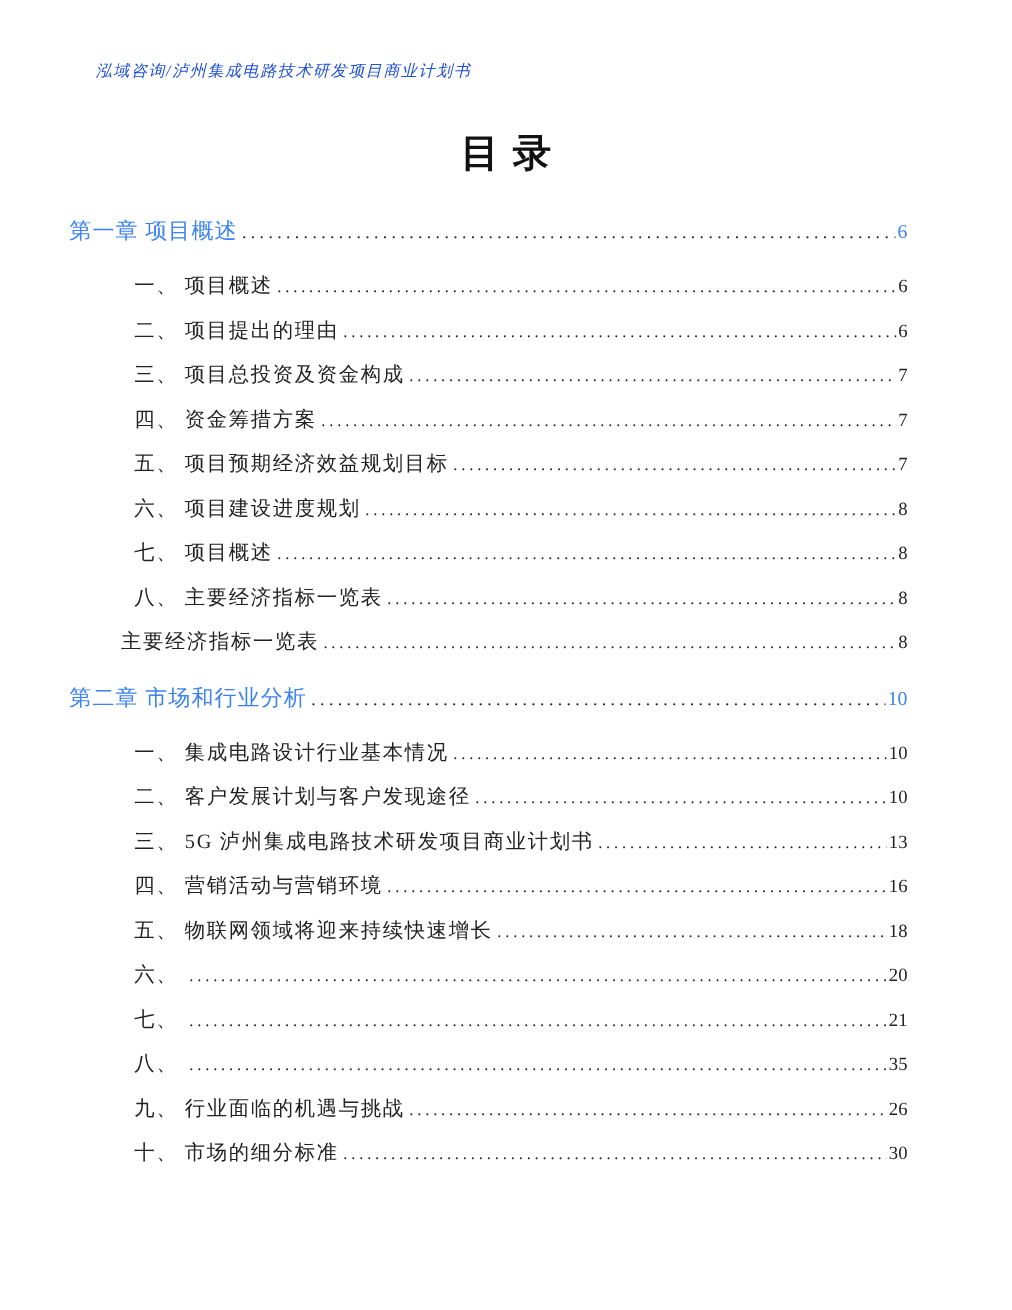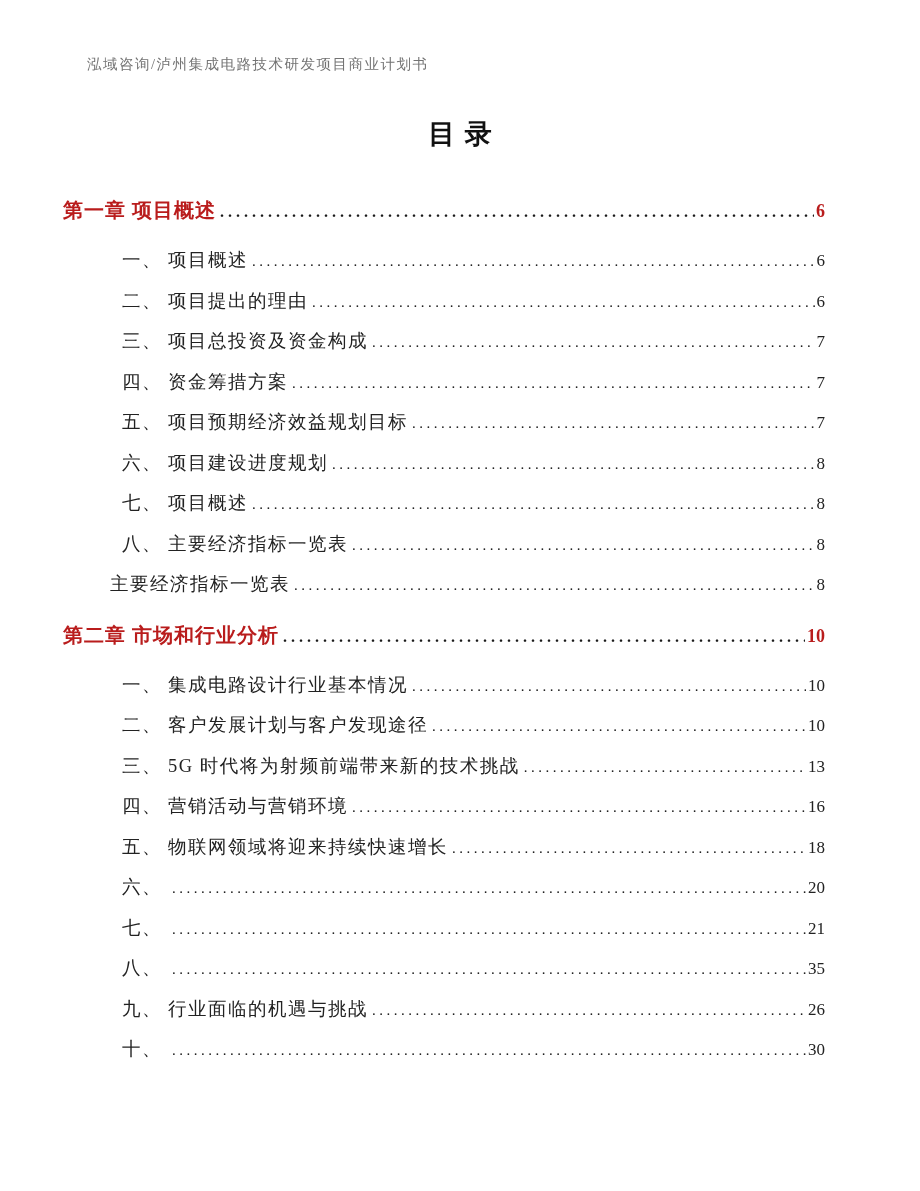--- a/index.html
+++ b/index.html
@@ -10,50 +10,51 @@
     background:#ffffff;
     font-family:"Liberation Serif","DejaVu Serif",serif;
     color:#1f1f1f;
     overflow:hidden;
   }
   .doc-header{
     position:absolute;
     left:87px;top:55px;
     font-size:14.5px;
     letter-spacing:1.5px;
-    color:#737373;
+    color:#1d4ed8;
     white-space:nowrap;
+    font-style:italic;
   }
   .doc-title{
     position:absolute;
     top:116px;left:0;
     width:100%;
     text-align:center;
-    font-size:27px;
+    font-size:35px;
     font-weight:bold;
     letter-spacing:0.35em;
     text-indent:0.35em;
     color:#111;
   }
   .toc{
     position:absolute;
     left:63px;top:180px;
     width:762px;
   }
   .toc-row{
     display:flex;
     align-items:baseline;
     white-space:nowrap;
   }
   .chapter-heading{
     height:60px;line-height:60px;
     font-size:20px;
-    font-weight:bold;
+    font-weight:normal;
     letter-spacing:1px;
-    color:#b91c1c;
+    color:#3b82f6;
   }
   .chapter-heading .dots::after{
     font-size:16px;
     letter-spacing:4px;
   }
   .chapter-heading .pagenum{
     font-size:18px;
   }
   .items .toc-row{
     height:40.5px;line-height:40.5px;
@@ -184,21 +185,21 @@
 
   <div class="toc-row item">
     <span class="num">二、</span>
     <span class="label">客户发展计划与客户发现途径</span>
     <span class="dots"></span>
     <span class="pagenum">10</span>
   </div>
 
   <div class="toc-row item">
     <span class="num">三、</span>
-    <span class="label">5G 时代将为射频前端带来新的技术挑战</span>
+    <span class="label">5G 泸州集成电路技术研发项目商业计划书</span>
     <span class="dots"></span>
     <span class="pagenum">13</span>
   </div>
 
   <div class="toc-row item">
     <span class="num">四、</span>
     <span class="label">营销活动与营销环境</span>
     <span class="dots"></span>
     <span class="pagenum">16</span>
   </div>
@@ -230,19 +231,20 @@
 
   <div class="toc-row item">
     <span class="num">九、</span>
     <span class="label">行业面临的机遇与挑战</span>
     <span class="dots"></span>
     <span class="pagenum">26</span>
   </div>
 
   <div class="toc-row item">
     <span class="num">十、</span>
+    <span class="label">市场的细分标准</span>
     <span class="dots"></span>
     <span class="pagenum">30</span>
   </div>
 </div>
   </div>
 </div>
 </div>
 
 </body></html>

